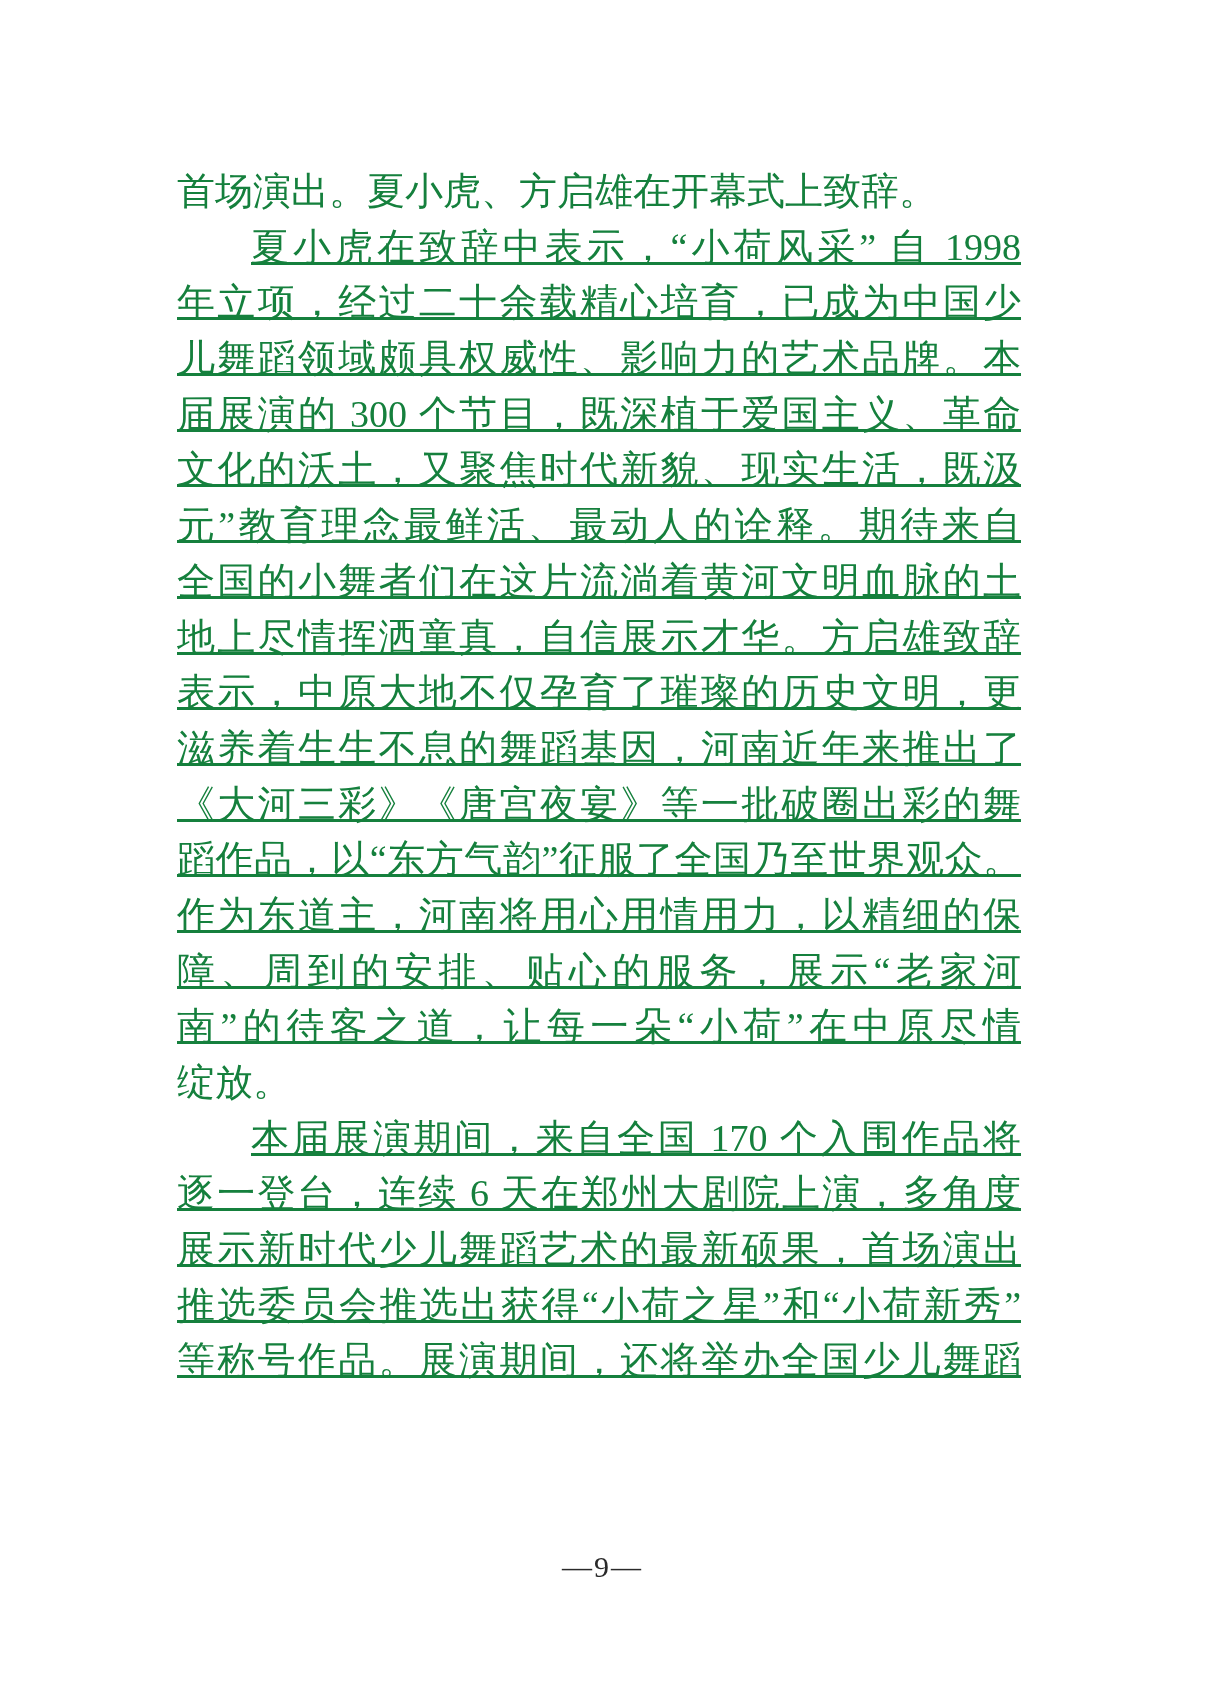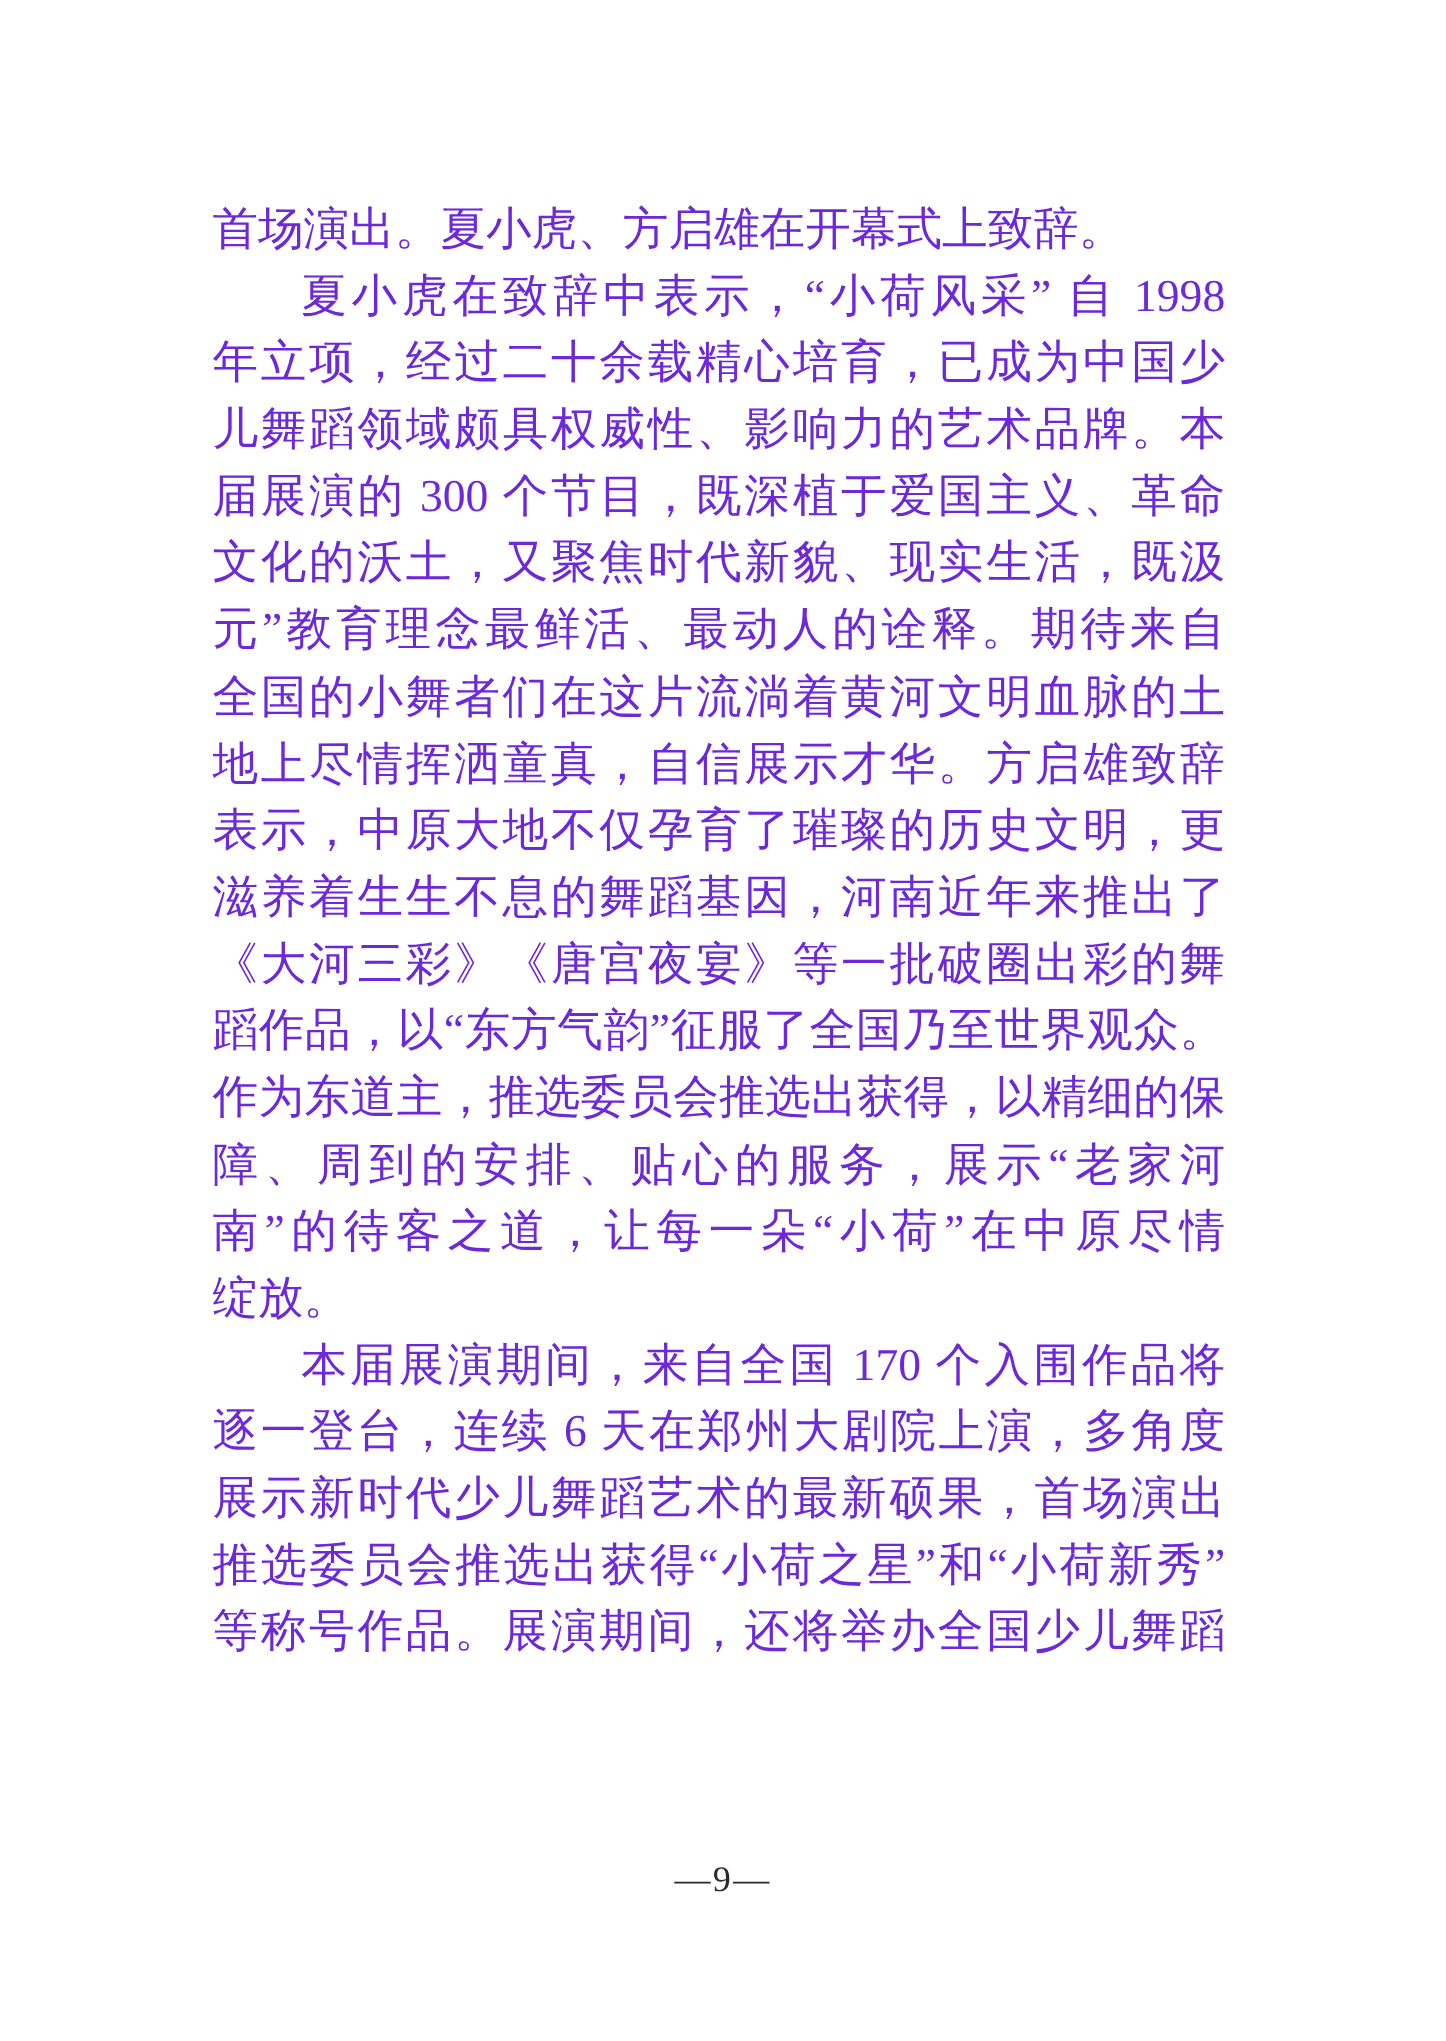--- a/index.html
+++ b/index.html
@@ -21,29 +21,30 @@
     left: 177px;
     top: 164px;
     width: 844px;
   }
   .line {
     display: block;
     height: 55.7px;
     line-height: 55.7px;
     font-size: 38px;
     font-weight: 400;
-    color: #6d28d9;
+    color: #15803d;
     white-space: nowrap;
     letter-spacing: 0px;
   }
   .line.justify {
     white-space: normal;
     text-align: justify;
     text-align-last: justify;
     text-justify: inter-character;
+    text-decoration: underline;
   }
   .line.indent {
     text-indent: 74px;
   }
   .line.plain {
     text-align: left;
   }
   .pagenum {
     position: absolute;
     top: 1550px;
@@ -67,21 +68,21 @@
     <div class="line justify">儿舞蹈领域颇具权威性、影响力的艺术品牌。本</div>
     <div class="line justify">届展演的 300 个节目，既深植于爱国主义、革命</div>
     <div class="line justify">文化的沃土，又聚焦时代新貌、现实生活，既汲</div>
     <div class="line justify">元”教育理念最鲜活、最动人的诠释。期待来自</div>
     <div class="line justify">全国的小舞者们在这片流淌着黄河文明血脉的土</div>
     <div class="line justify">地上尽情挥洒童真，自信展示才华。方启雄致辞</div>
     <div class="line justify">表示，中原大地不仅孕育了璀璨的历史文明，更</div>
     <div class="line justify">滋养着生生不息的舞蹈基因，河南近年来推出了</div>
     <div class="line justify">《大河三彩》《唐宫夜宴》等一批破圈出彩的舞</div>
     <div class="line justify">蹈作品，以“东方气韵”征服了全国乃至世界观众。</div>
-    <div class="line justify">作为东道主，推选委员会推选出获得，以精细的保</div>
+    <div class="line justify">作为东道主，河南将用心用情用力，以精细的保</div>
     <div class="line justify">障、周到的安排、贴心的服务，展示“老家河</div>
     <div class="line justify">南”的待客之道，让每一朵“小荷”在中原尽情</div>
     <div class="line plain">绽放。</div>
     <div class="line justify indent">本届展演期间，来自全国 170 个入围作品将</div>
     <div class="line justify">逐一登台，连续 6 天在郑州大剧院上演，多角度</div>
     <div class="line justify">展示新时代少儿舞蹈艺术的最新硕果，首场演出</div>
     <div class="line justify">推选委员会推选出获得“小荷之星”和“小荷新秀”</div>
     <div class="line justify">等称号作品。展演期间，还将举办全国少儿舞蹈</div>
   </div>
 

